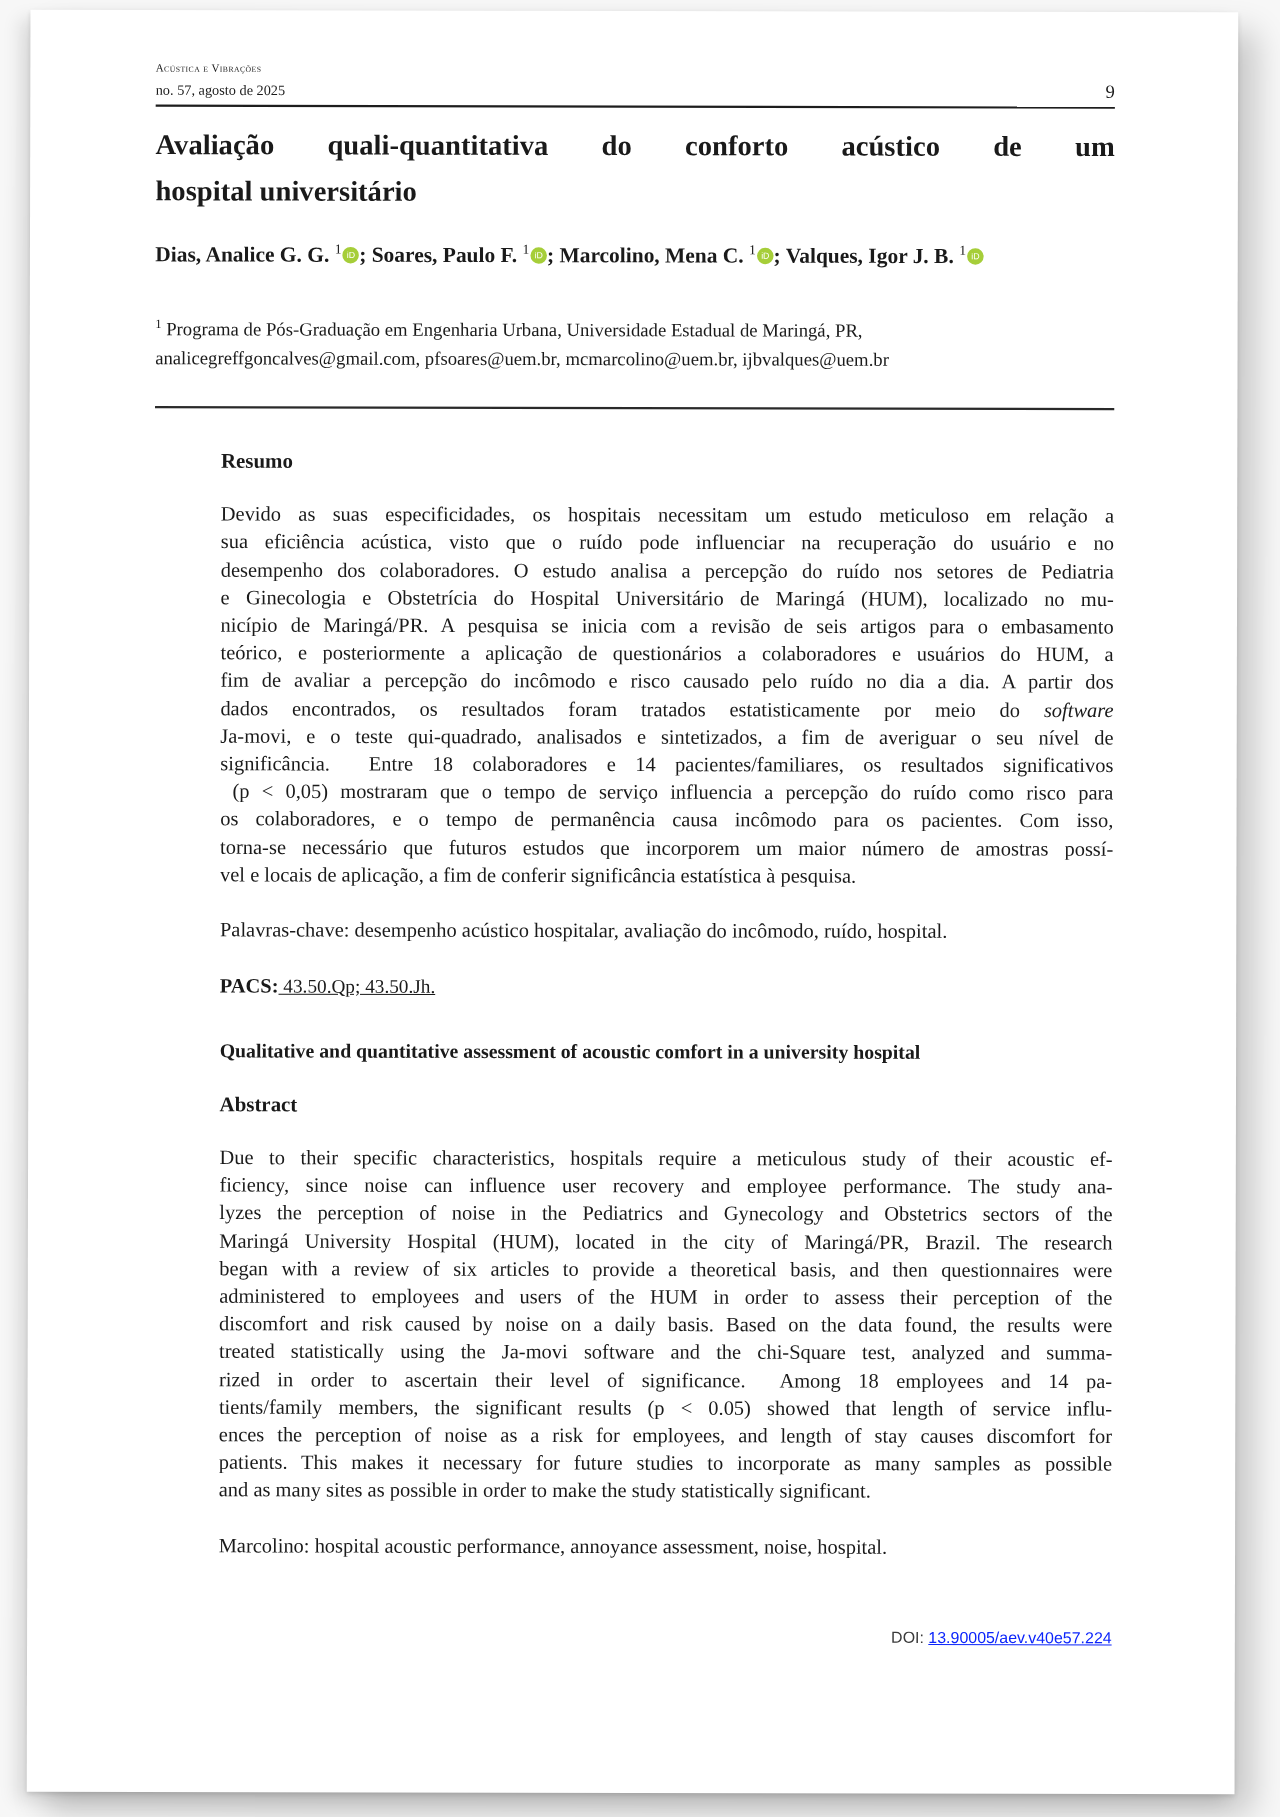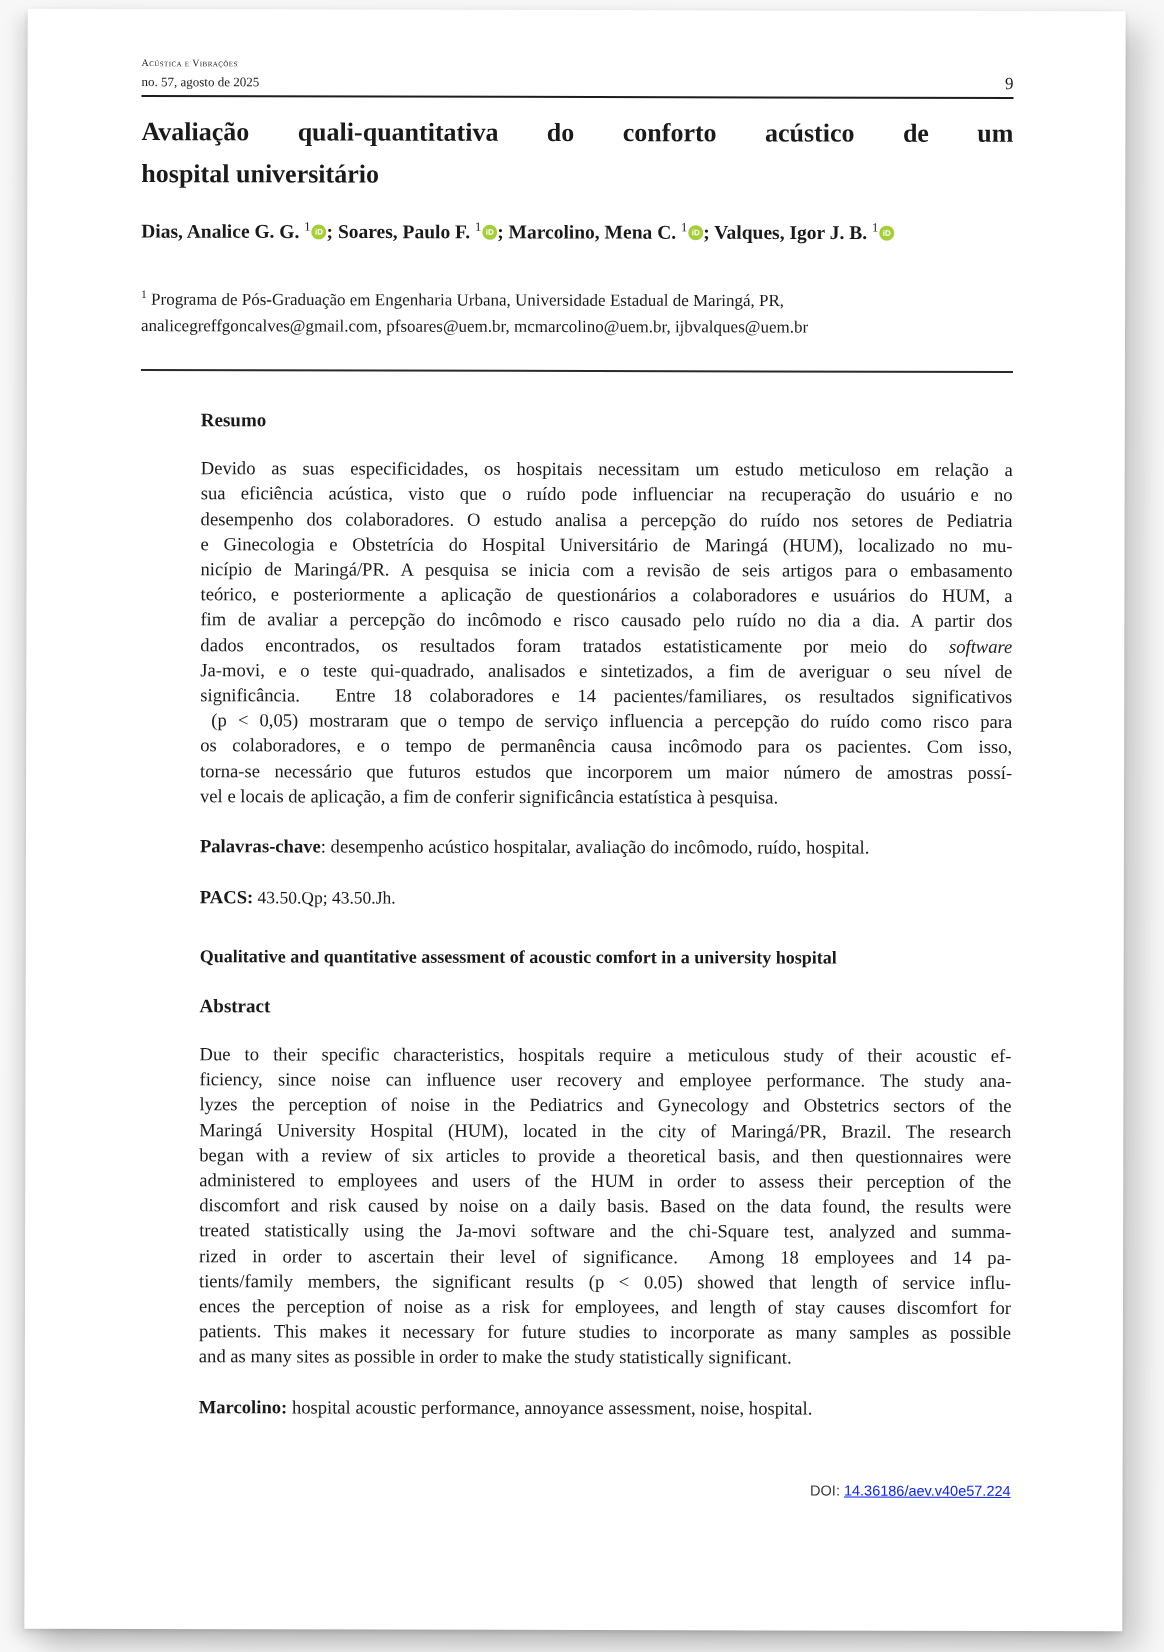--- a/index.html
+++ b/index.html
@@ -42,35 +42,35 @@
 
   .title-block{margin-top:14px;font-size:26px;font-weight:bold;}
   .title-block .jline{line-height:42px;}
 
   .authors-line{margin-top:18px;font-size:19.5px;font-weight:bold;line-height:26px;}
   .authors-line sup{font-size:12.5px;font-weight:normal;}
   .orcid-icon{
     display:inline-flex;align-items:center;justify-content:center;
     width:15px;height:15px;border-radius:50%;
     color:#fff;font-family:"Liberation Sans", sans-serif;
-    font-size:8px;font-weight:bold;font-style:normal;
+    font-size:8px;font-weight:normal;font-style:normal;
     vertical-align:4px;margin-left:1px;
     cursor:pointer;
   }
   .affiliation{margin-top:36px;font-size:17px;line-height:27px;}
   .affiliation sup{font-size:11.5px;}
 
   .inner{margin-left:60px;margin-top:38px;font-size:18.6px;}
   .section-heading{font-size:19px;font-weight:bold;}
   .para{margin-top:24px;}
   .para .jline{line-height:25.2px;}
   .kv-line{margin-top:25px;line-height:25px;}
-  .kv-line b{font-weight:bold;margin-top:20px;}
+  .kv-line b{font-weight:normal;margin-top:20px;}
   .pacs-line{margin-top:26px;line-height:25px;}
-  .pacs-line .pacs-value{font-size:17.5px;}
+  .pacs-line .pacs-value{font-size:17.5px;text-decoration:underline;}
   .english-title{margin-top:34px;font-size:18px;font-weight:bold;line-height:24px;}
   .abstract-heading{margin-top:27px;}
   .doi-line{
     margin-top:62px;text-align:right;
     font-family:"Liberation Sans", sans-serif;
     font-size:14.5px;color:#3a3a3a;
   }
   .doi-link{text-decoration:underline;cursor:pointer;}
 </style>
 </head>
@@ -148,17 +148,17 @@
         <div class="jline">ences the perception of noise as a risk for employees, and length of stay causes discomfort for</div>
         <div class="jline">patients. This makes it necessary for future studies to incorporate as many samples as possible</div>
         <div class="jline last">and as many sites as possible in order to make the study statistically significant.</div>
       </div>
 
     <div class="kv-line">
       <b>Marcolino:</b><span> hospital acoustic performance, annoyance assessment, noise, hospital.</span>
     </div>
 
     <div class="doi-line">
-      <span>DOI: </span><span class="doi-link" style="color: rgb(11, 36, 251);">14.36186/aev.v40e57.224</span>
+      <span>DOI: </span><span class="doi-link" style="color: rgb(11, 36, 251);">13.90005/aev.v40e57.224</span>
     </div>
 
   </div>
 </div>
 
 </body></html>

